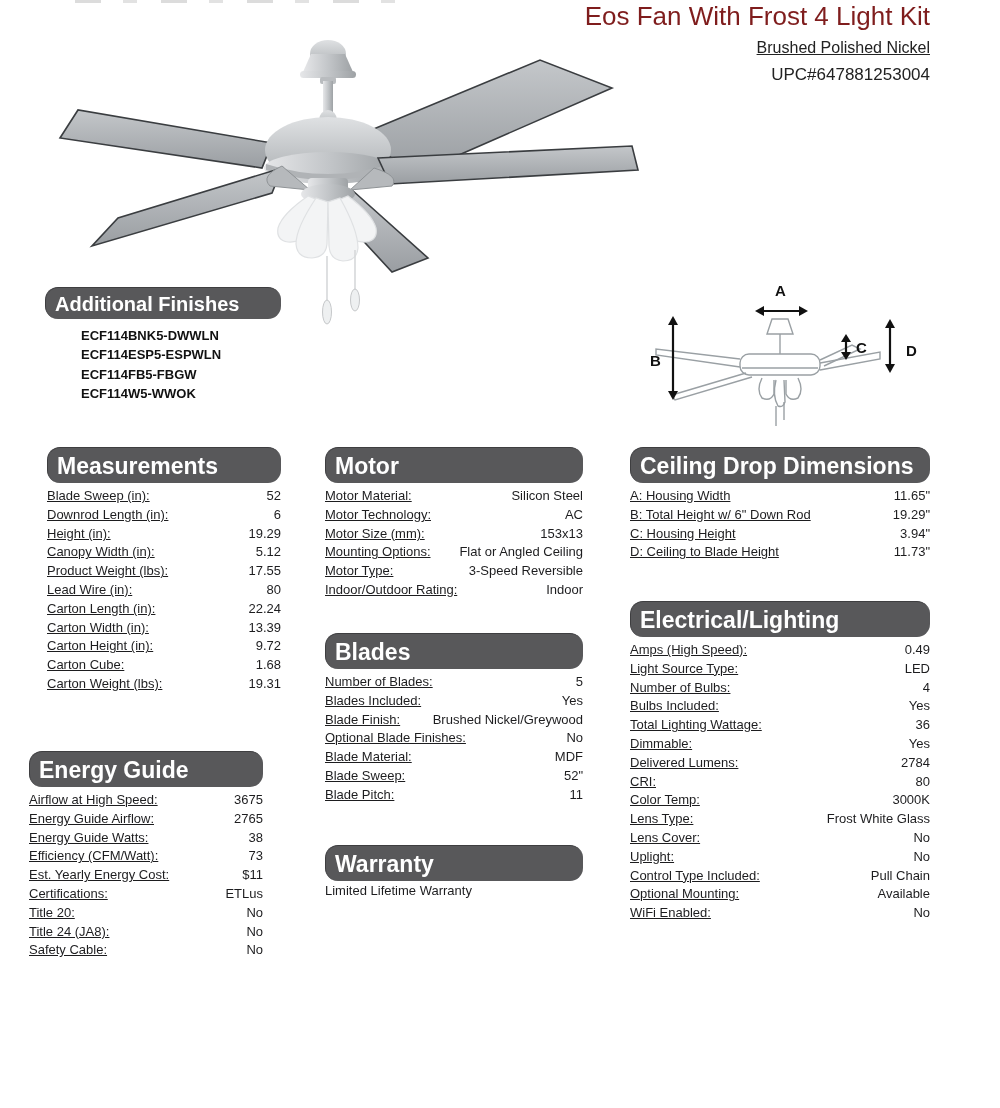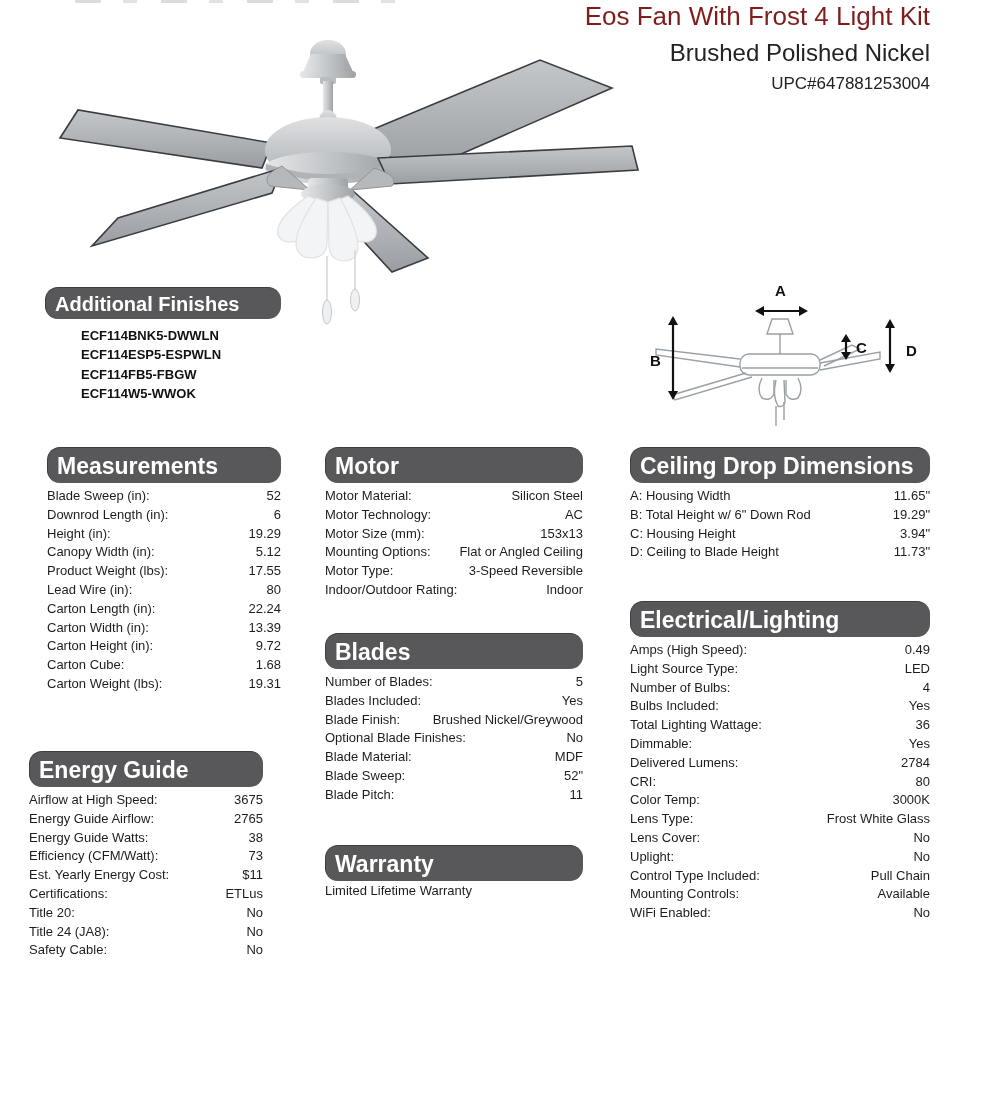--- a/index.html
+++ b/index.html
@@ -6,35 +6,35 @@
   body{font-family:"Liberation Sans", sans-serif; color:var(--body-text,#1d1d1f);}
   #sheet{position:relative;width:1000px;height:1108px;background:#fff;overflow:hidden;}
 
   
   .clipped-marks{position:absolute;left:75px;top:0;width:335px;height:3px;
     background:repeating-linear-gradient(90deg,#dcdcdc 0 26px,transparent 26px 48px,#e2e2e2 48px 62px,transparent 62px 86px);}
 
   
   .title-block{position:absolute;top:2px;right:70px;text-align:right;line-height:1.15;}
   .title-line1{font-size:26px;color:#7f1d1d;}
-  .title-line2{font-size:24px;color:#222;margin-top:7px;}
+  .title-line2{font-size:16px;color:#222;margin-top:7px;text-decoration:underline;}
   .title-line3{font-size:17px;color:#222;margin-top:8px;}
 
   
   .bar{background:var(--header-bg,#58585a);color:var(--header-text,#fff);
     font-weight:bold;font-size:23px;line-height:36px;height:36px;
     padding:0 0 0 9px;margin:0;box-sizing:border-box;white-space:nowrap;overflow:hidden;
     border-left:1px solid #3e3e40;border-top:1px solid #3e3e40;border-radius:13px;}
   .bar.small{font-size:20px;line-height:32px;height:32px;}
 
   .spec{position:absolute;}
   .rows{margin-top:4px;}
   .row{display:flex;justify-content:space-between;align-items:baseline;
     font-size:13px;line-height:18.8px;white-space:nowrap;}
-  .row .lbl{text-align:right;}
+  .row .lbl{text-align:right;text-decoration:underline;}
   .row .val{text-align:right;}
 
   .finishes{position:absolute;left:45px;top:287px;width:236px;}
   .finish-item{font-size:13px;font-weight:bold;line-height:19.3px;color:#111;padding-left:36px;}
   .finishes .rows{margin-top:7px;}
 
   .warranty-text{font-size:13px;margin-top:2px;}
 
   .photo{position:absolute;left:20px;top:18px;}
   .diagram{position:absolute;left:640px;top:278px;}
@@ -466,21 +466,21 @@
           <span class="lbl">Uplight:</span>
           <span class="val">No</span>
         </div>
 
         <div class="row">
           <span class="lbl">Control Type Included:</span>
           <span class="val">Pull Chain</span>
         </div>
 
         <div class="row">
-          <span class="lbl">Mounting Controls:</span>
+          <span class="lbl">Optional Mounting:</span>
           <span class="val">Available</span>
         </div>
 
         <div class="row">
           <span class="lbl">WiFi Enabled:</span>
           <span class="val">No</span>
         </div>
       </div>
   </section>
 

